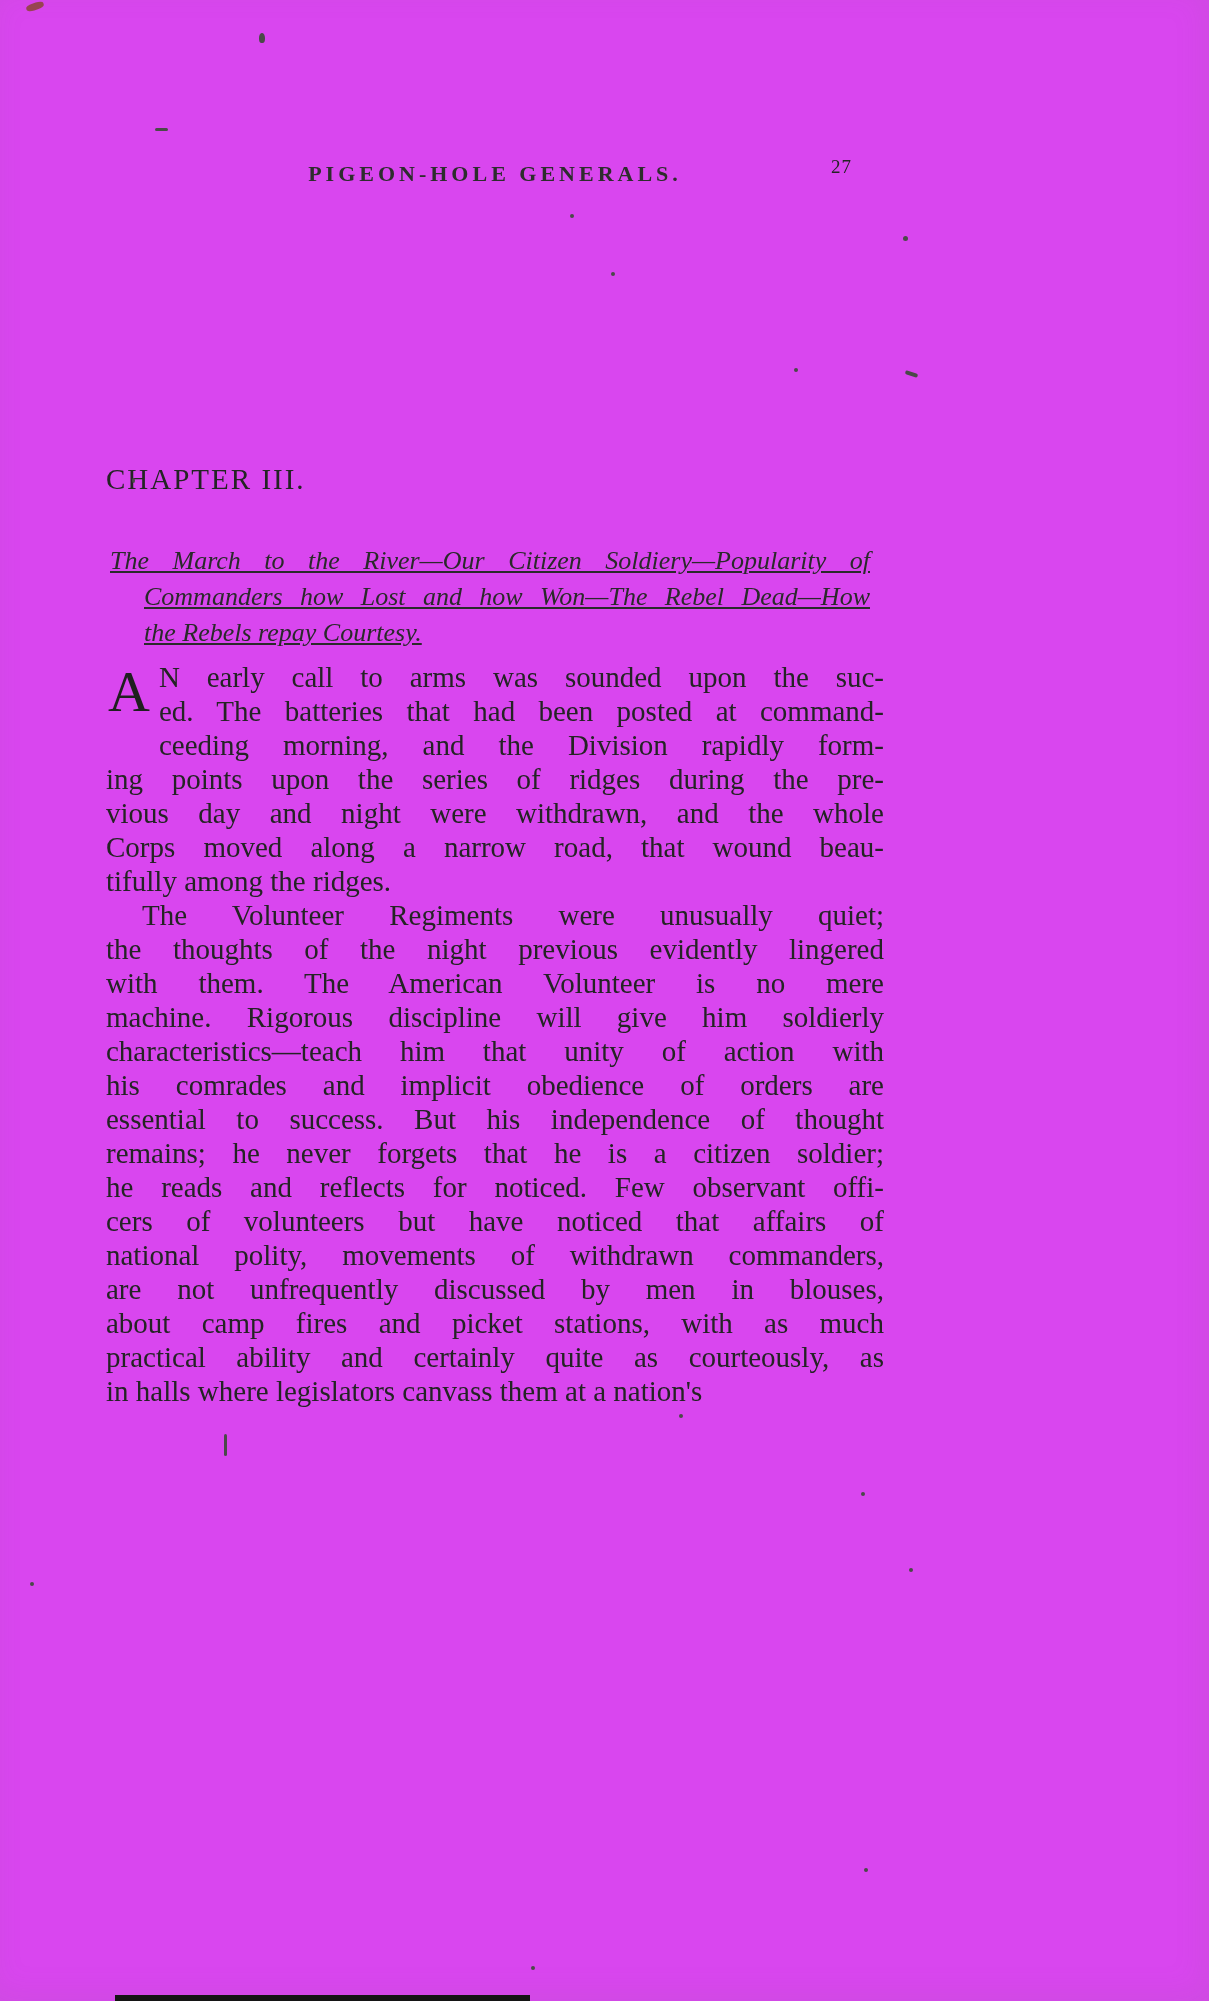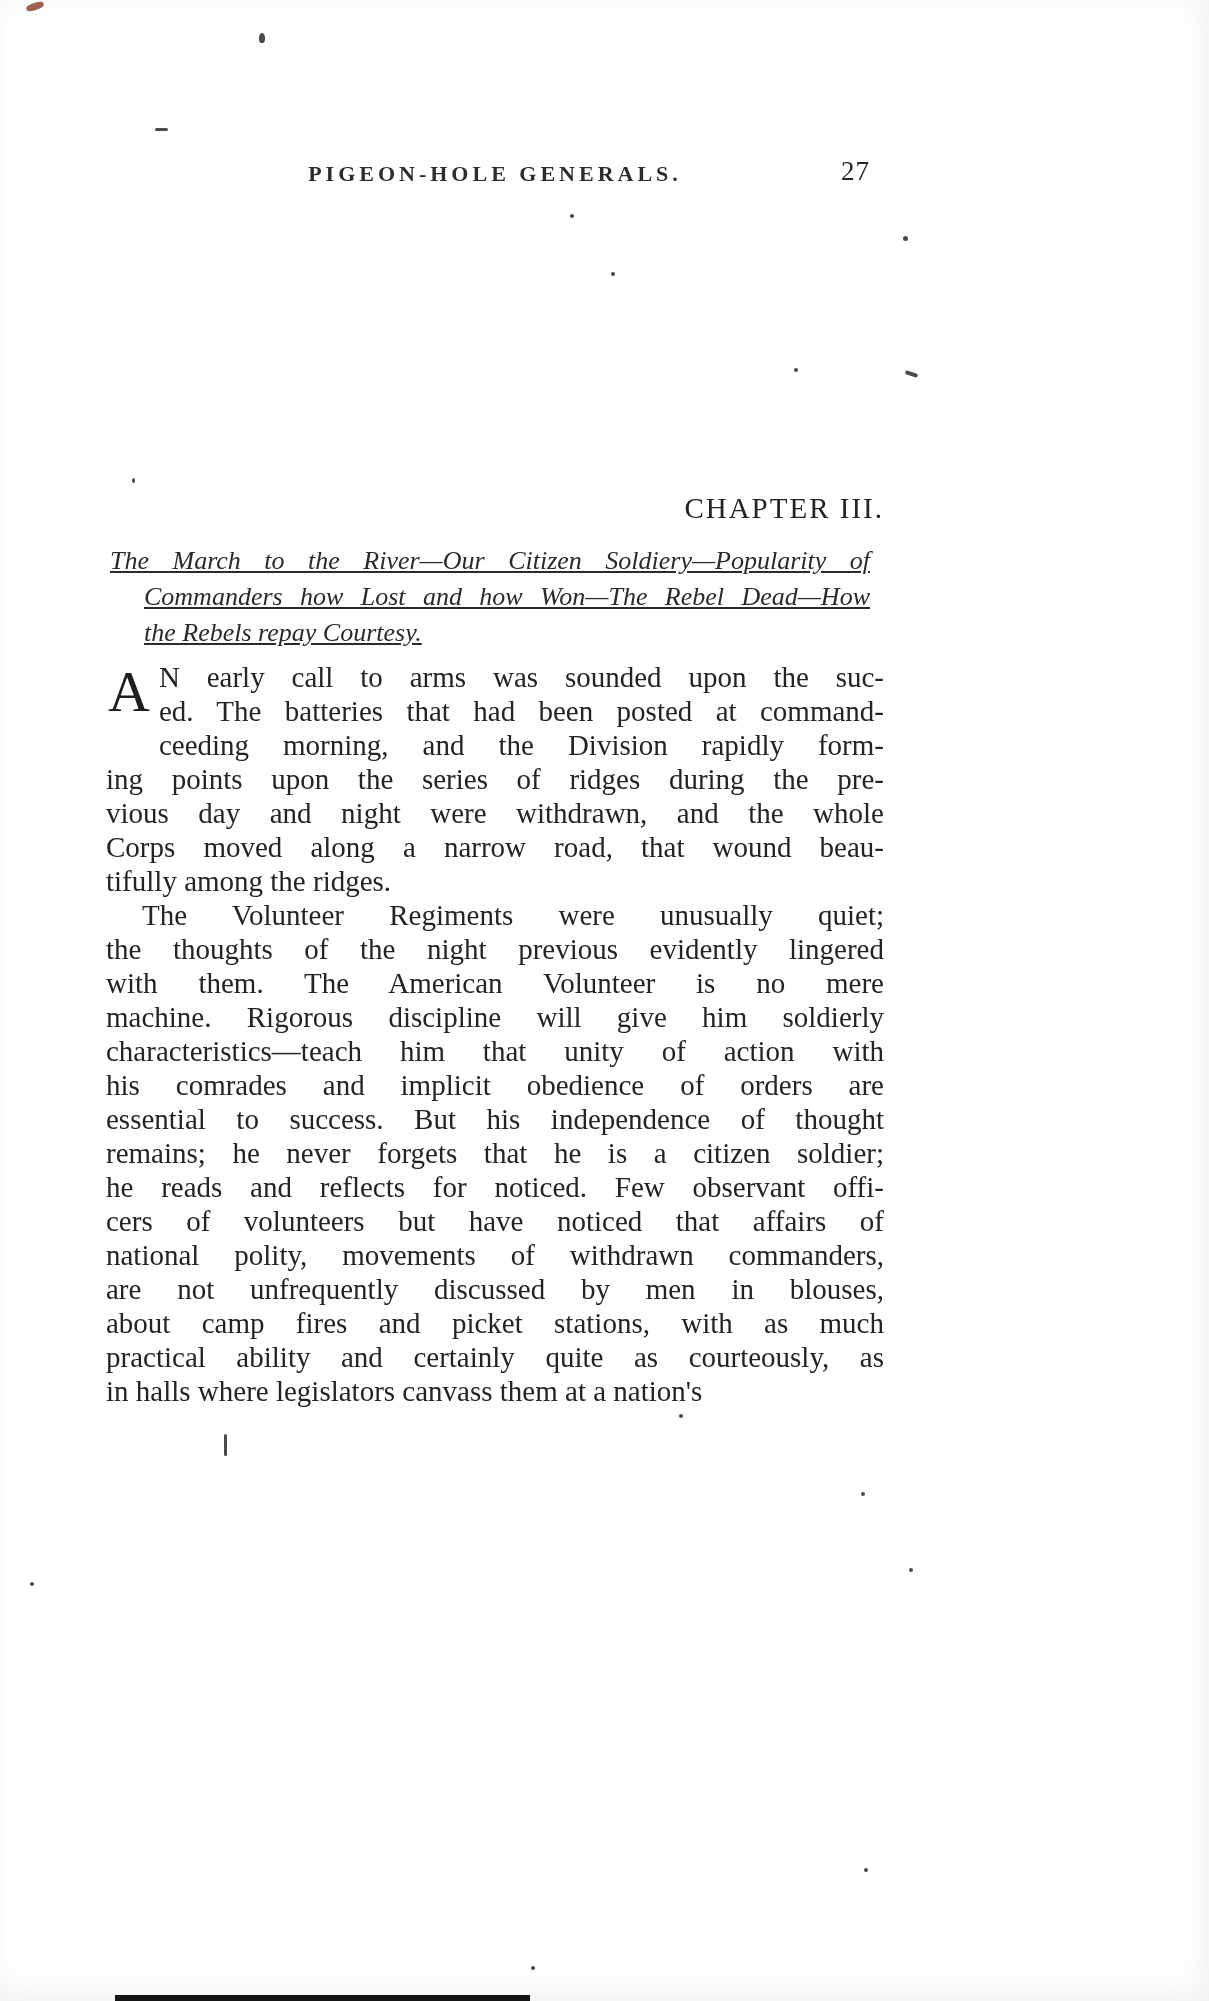--- a/index.html
+++ b/index.html
@@ -5,21 +5,21 @@
   html, body {
     margin: 0;
     padding: 0;
     background: #e8e8e6;
   }
   .page {
     position: relative;
     width: 1209px;
     height: 2001px;
     margin: 0 auto;
-    background: #ffffff;
+    background: #d946ef;
     box-shadow: inset -6px -8px 30px rgba(120,115,105,0.10);
     overflow: hidden;
     font-family: "Liberation Serif", "DejaVu Serif", serif;
     color: #262626;
   }
   .column {
     position: absolute;
     left: 106px;
     width: 778px;
   }
@@ -31,31 +31,31 @@
   .running-title {
     text-align: center;
     font-weight: 700;
     font-size: 22px;
     letter-spacing: 4px;
     color: #2d2d2d;
     padding-top: 5px;
   }
   .page-number {
     position: absolute;
-    right: 14px;
+    right: 32px;
     top: 0;
-    font-size: 27px;
+    font-size: 19px;
     letter-spacing: 1px;
     color: #242424;
   }
   
   .chapter-heading {
-    top: 492px;
+    top: 463px;
     margin: 0;
-    text-align: right;
+    text-align: left;
     font-weight: 400;
     font-size: 29px;
     letter-spacing: 2px;
     color: #242424;
   }
   
   .summary {
     top: 543px;
     left: 110px;
     width: 760px;

